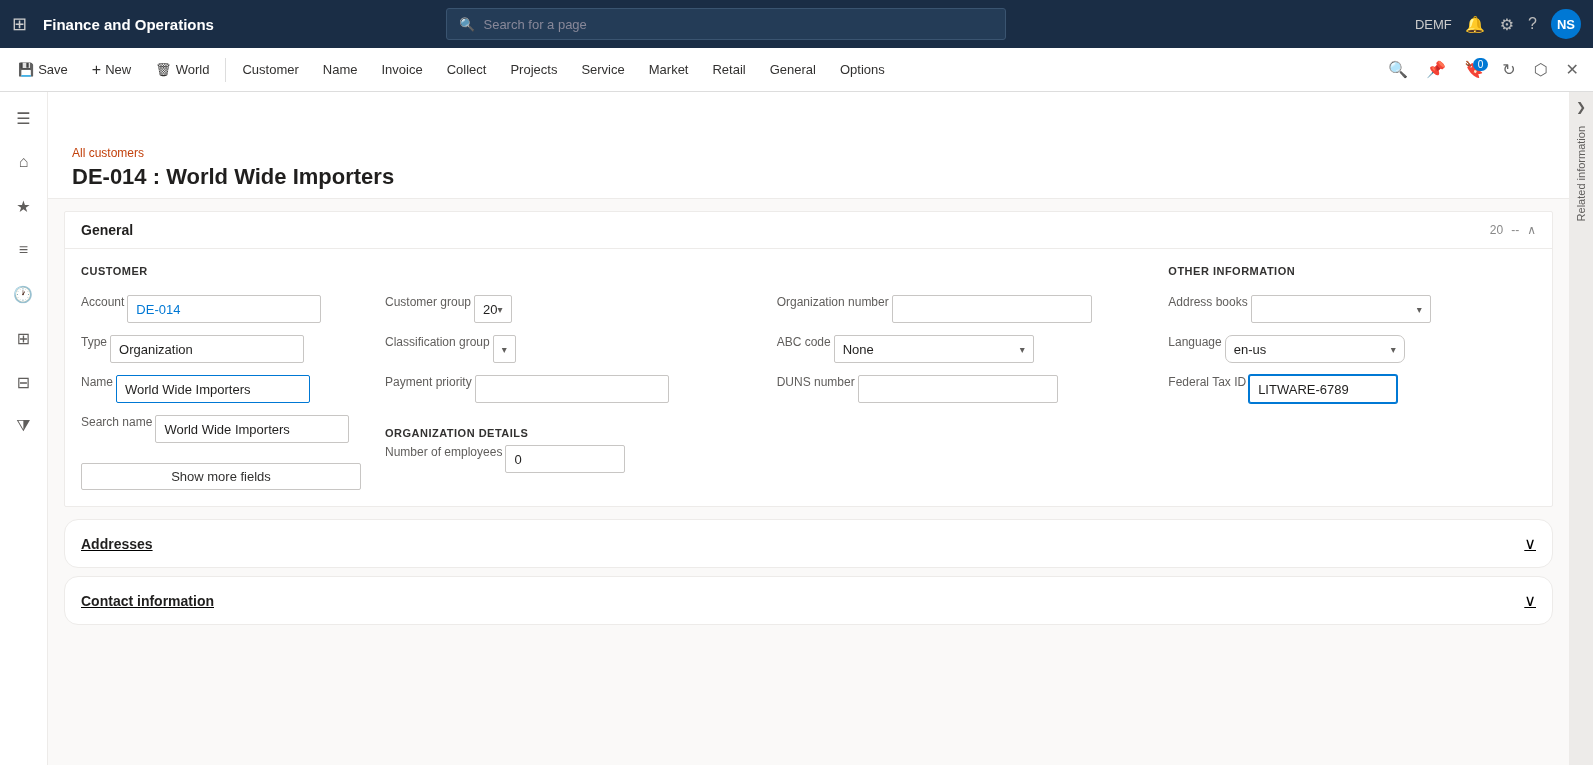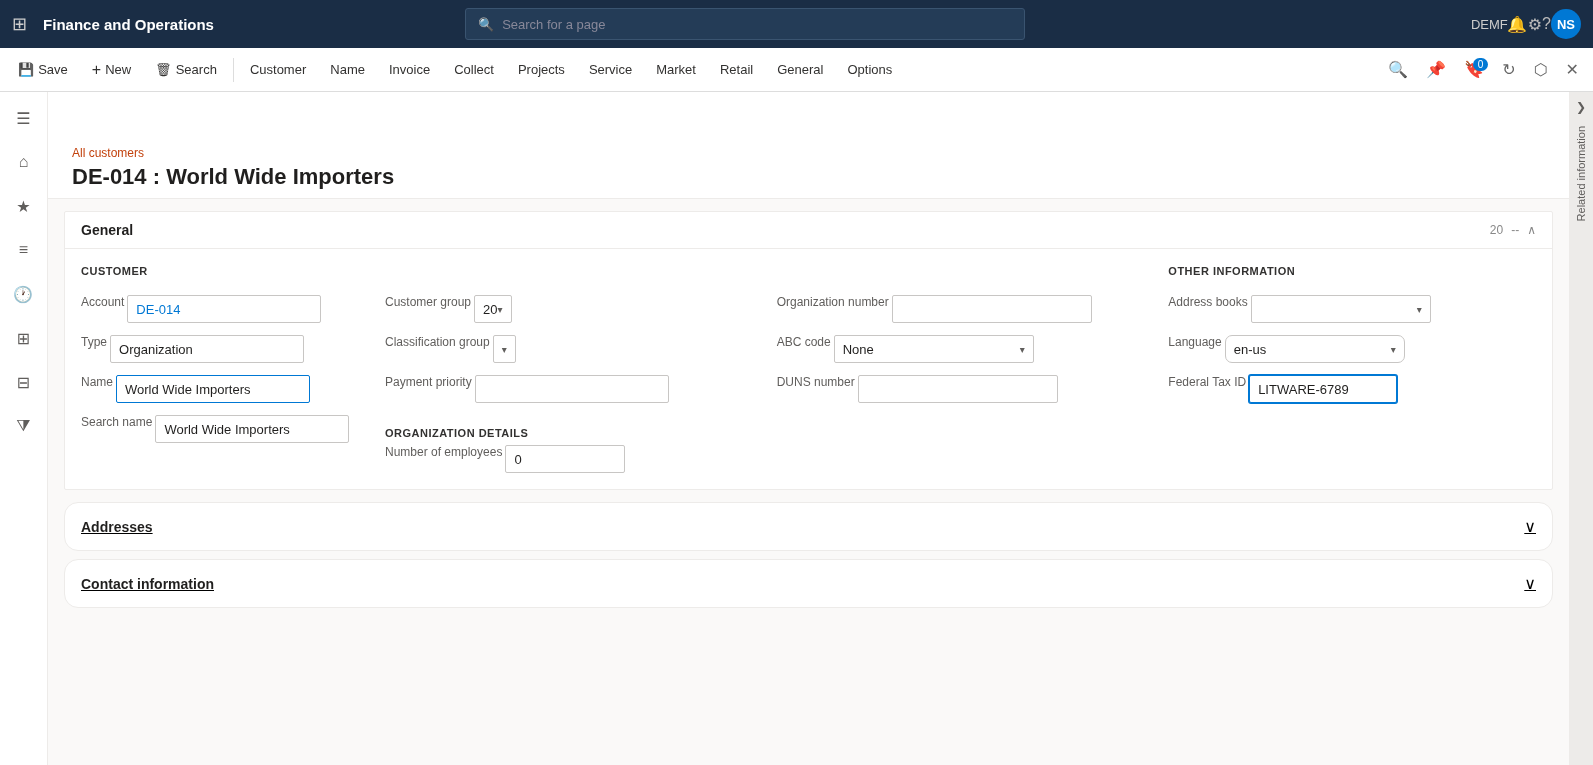--- a/index.html
+++ b/index.html
@@ -49,20 +49,21 @@
       border: none;
       outline: none;
       color: #cdd;
       font-size: 13px;
       flex: 1;
     }
     .search-bar input::placeholder { color: #889; }
     .top-nav-right {
       display: flex;
       align-items: center;
+      gap: 14px;
       margin-left: auto;
       color: #ccc;
       font-size: 13px;
       text-align: right;
     }
     .top-nav-right .icon-btn {
       cursor: pointer;
       font-size: 16px;
       color: #bbb;
     }
@@ -361,21 +362,21 @@
   <button class="cmd-btn">
     <span>💾</span>
     <span>Save</span>
   </button>
   <button class="cmd-btn">
     <span style="font-size:16px;">+</span>
     <span>New</span>
   </button>
   <button class="cmd-btn">
     <span>🗑</span>
-    <span>Search</span>
+    <span>World</span>
   </button>
   <div class="cmd-sep"></div>
   <button class="cmd-btn menu-item">
     <span>Customer</span>
   </button>
   <button class="cmd-btn menu-item">
     <span>Name</span>
   </button>
   <button class="cmd-btn menu-item">
     <span>Invoice</span>
@@ -462,20 +463,21 @@
             <div class="field-group">
               <label class="field-label">Name</label>
               <input class="field-input" type="text" style="border-color: rgb(0, 120, 212);" value="World Wide Importers">
             </div>
 
             <div class="field-group">
               <label class="field-label">Search name</label>
               <input class="field-input" type="text" value="World Wide Importers" style="">
             </div>
 
+            <button class="show-more-btn">Show more fields</button>
           </div>
 
           <div class="form-column">
             <div style="height:18px;"></div>
 
             <div class="field-group">
               <label class="field-label">Customer group</label>
               <div class="field-select">
                 <span class="select-text">20</span>
                 <span class="select-arrow">▾</span>

